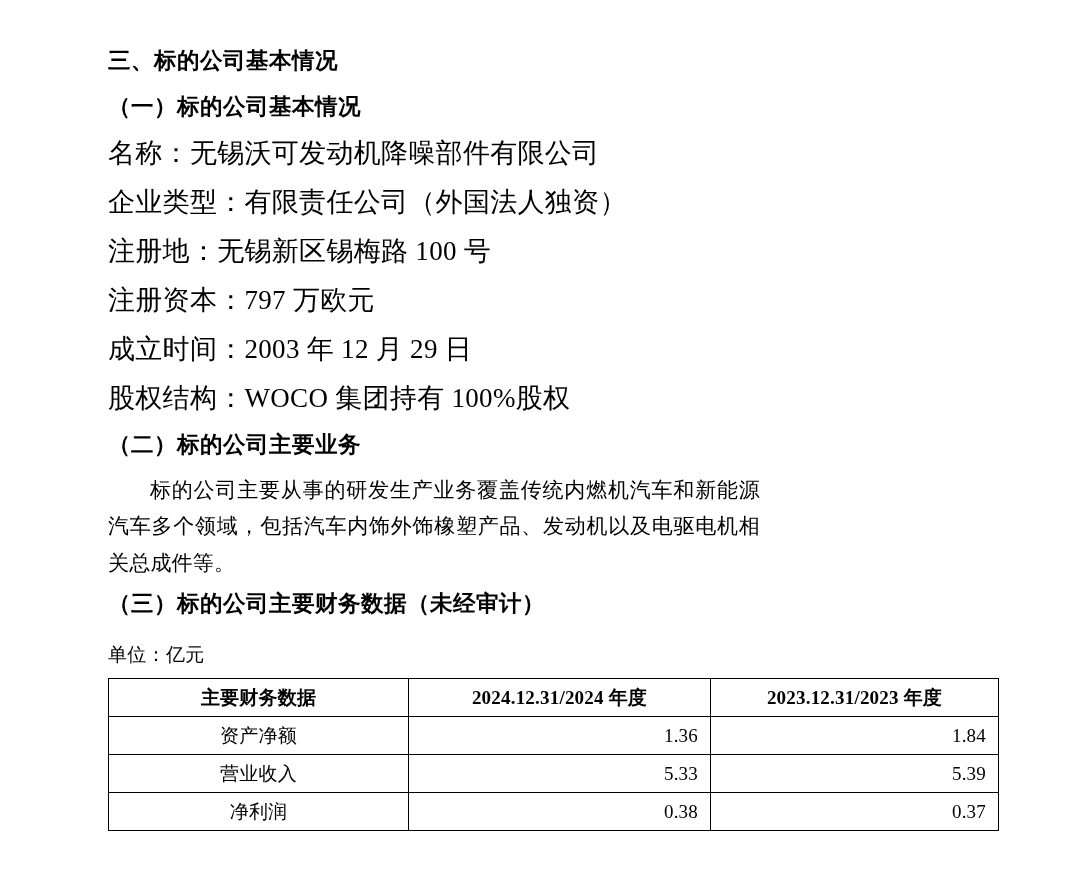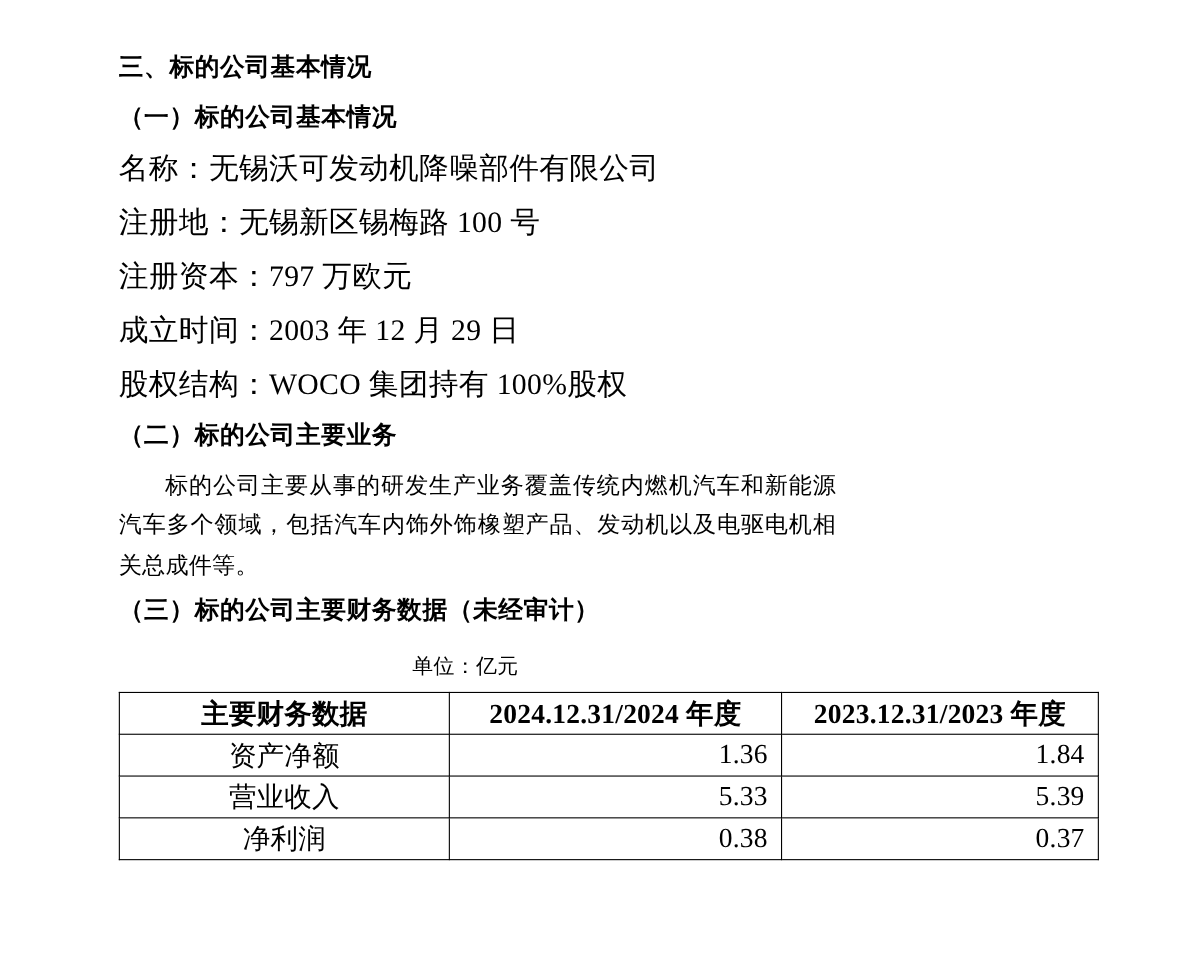--- a/index.html
+++ b/index.html
@@ -48,34 +48,34 @@
     font-size: 21px;
     line-height: 1.75;
     margin: 0;
     padding: 4px 0 0 0;
     text-align: justify;
     text-indent: 42px;
     letter-spacing: 0.2px;
   }
   .unit-line {
     font-size: 19px;
-    text-align: center;
+    text-align: left;
     padding: 16px 22px 10px 0;
     letter-spacing: 0.3px;
   }
   table.fin {
     border-collapse: collapse;
     width: 890px;
     margin: 0 auto;
     table-layout: fixed;
   }
   table.fin th, table.fin td {
     border: 1px solid #000000;
     height: 37px;
-    font-size: 25px;
+    font-size: 19px;
     padding: 0 12px;
     letter-spacing: 0.2px;
   }
   table.fin th {
     font-weight: bold;
     text-align: center;
   }
   table.fin td.label {
     text-align: center;
   }
@@ -89,20 +89,21 @@
 </head>
 <body>
 
 <div class="page">
 
   <h1 class="heading">三、标的公司基本情况</h1>
 
   <h2 class="subheading">（一）标的公司基本情况</h2>
 
   <p class="para">名称：无锡沃可发动机降噪部件有限公司</p>
+  <p class="para">企业类型：有限责任公司（外国法人独资）</p>
   <p class="para">注册地：无锡新区锡梅路 100 号</p>
   <p class="para">注册资本：797 万欧元</p>
   <p class="para">成立时间：2003 年 12 月 29 日</p>
   <p class="para">股权结构：WOCO 集团持有 100%股权</p>
 
   <h2 class="subheading">（二）标的公司主要业务</h2>
 
   <p class="body-para">标的公司主要从事的研发生产业务覆盖传统内燃机汽车和新能源汽车多个领域，包括汽车内饰外饰橡塑产品、发动机以及电驱电机相关总成件等。</p>
 
   <h2 class="subheading">（三）标的公司主要财务数据（未经审计）</h2>

